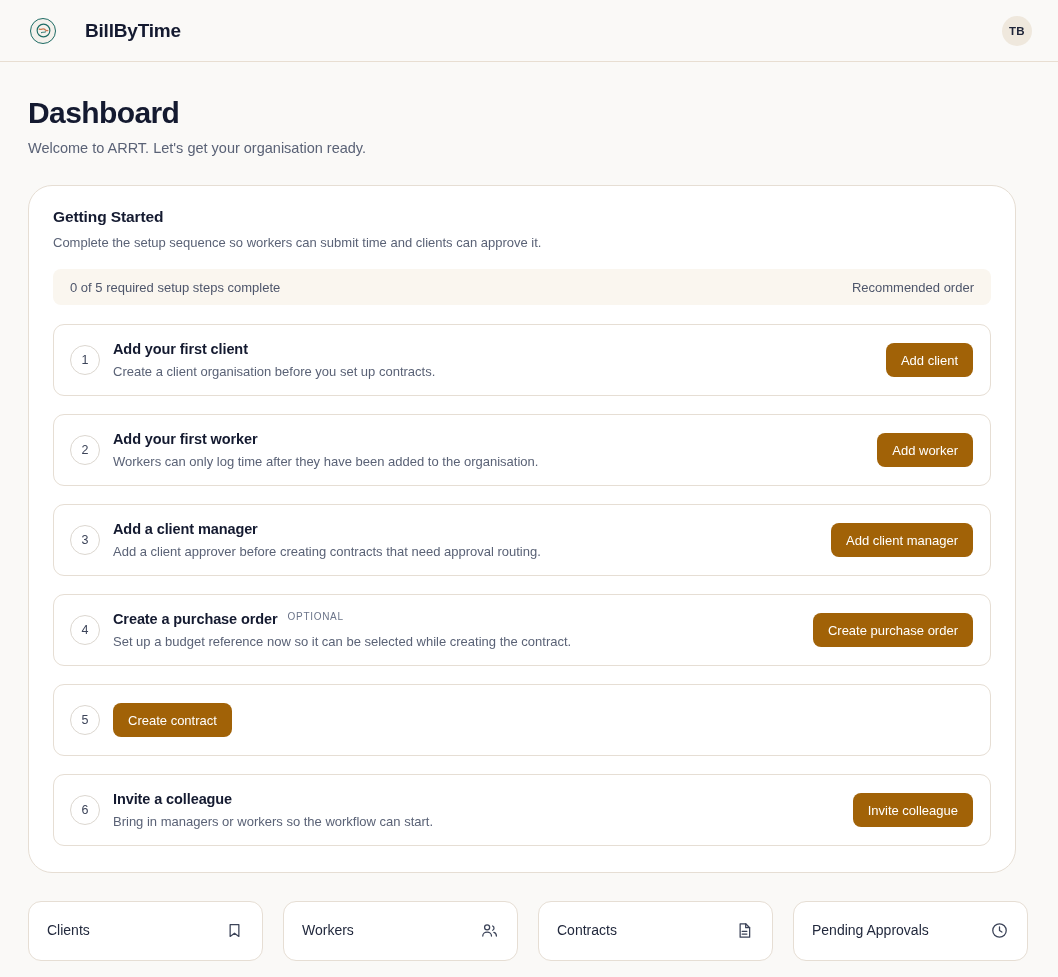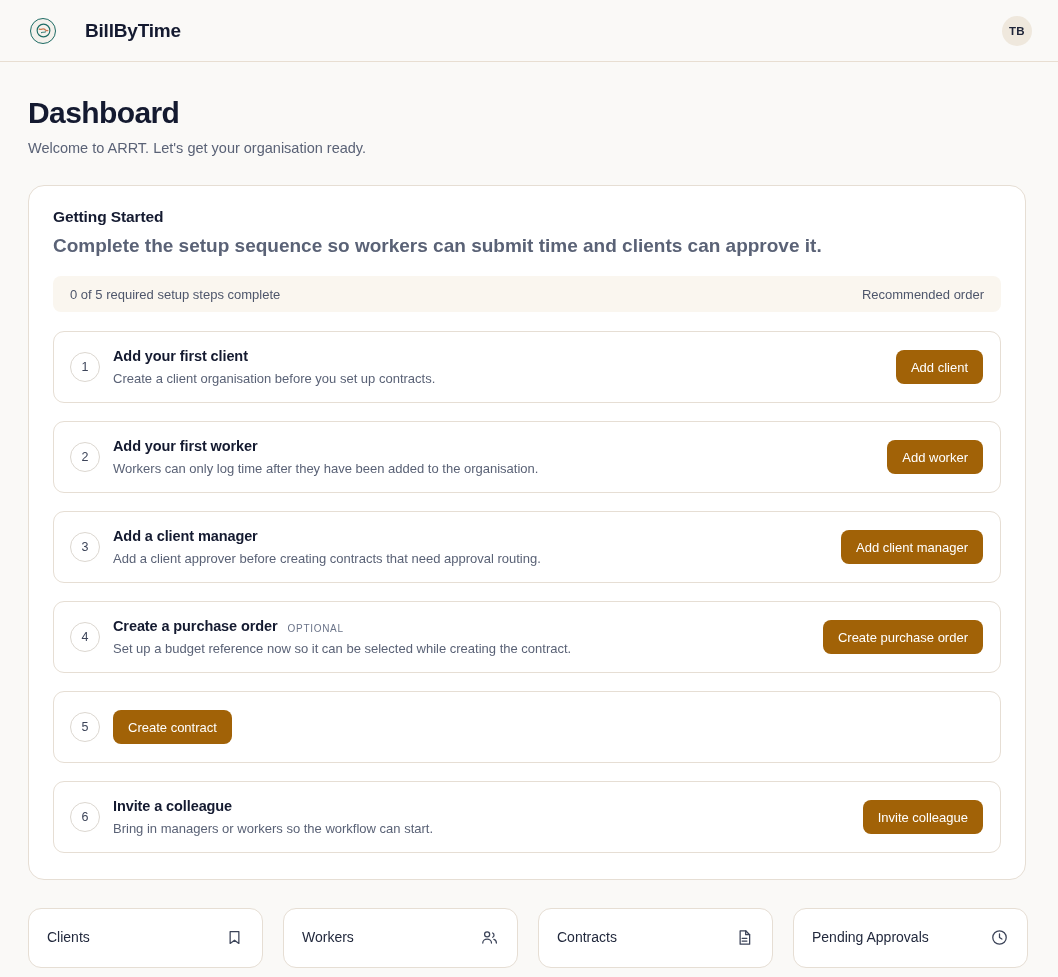--- a/index.html
+++ b/index.html
@@ -84,39 +84,38 @@
   }
 
   .page-subtitle {
     margin-top: 11px;
     font-size: 14.5px;
     color: #5a6276;
   }
 
   
   .panel {
-    margin: 29px 32px 0 28px;
+    margin: 29px 42px 0 28px;
     background: #ffffff;
     border: 1px solid #e6ded4;
-    border-radius: 16px;
+    border-radius: 24px;
     padding: 22px 24px 26px 24px;
   }
 
   .panel-title {
     font-size: 15.5px;
     font-weight: bold;
     color: #141a30;
     letter-spacing: -0.1px;
   }
 
   .panel-desc {
     margin-top: 9px;
-    font-size: 19px;
+    font-size: 13px;
     color: #5a6276;
-    font-weight: bold;
   }
 
   .progress-banner {
     margin-top: 19px;
     background: #faf6ef;
     border-radius: 8px;
     height: 36px;
     display: flex;
     align-items: center;
     justify-content: space-between;
@@ -155,21 +154,21 @@
     font-size: 12.5px;
     color: #3c4459;
     flex: none;
     margin-right: 13px;
   }
 
   .step-body { flex: 1; min-width: 0; }
 
   .step-title-row {
     display: flex;
-    align-items: flex-end;
+    align-items: flex-start;
     gap: 10px;
   }
 
   .step-title {
     font-size: 14.5px;
     font-weight: bold;
     color: #141a30;
     letter-spacing: -0.1px;
   }
 

